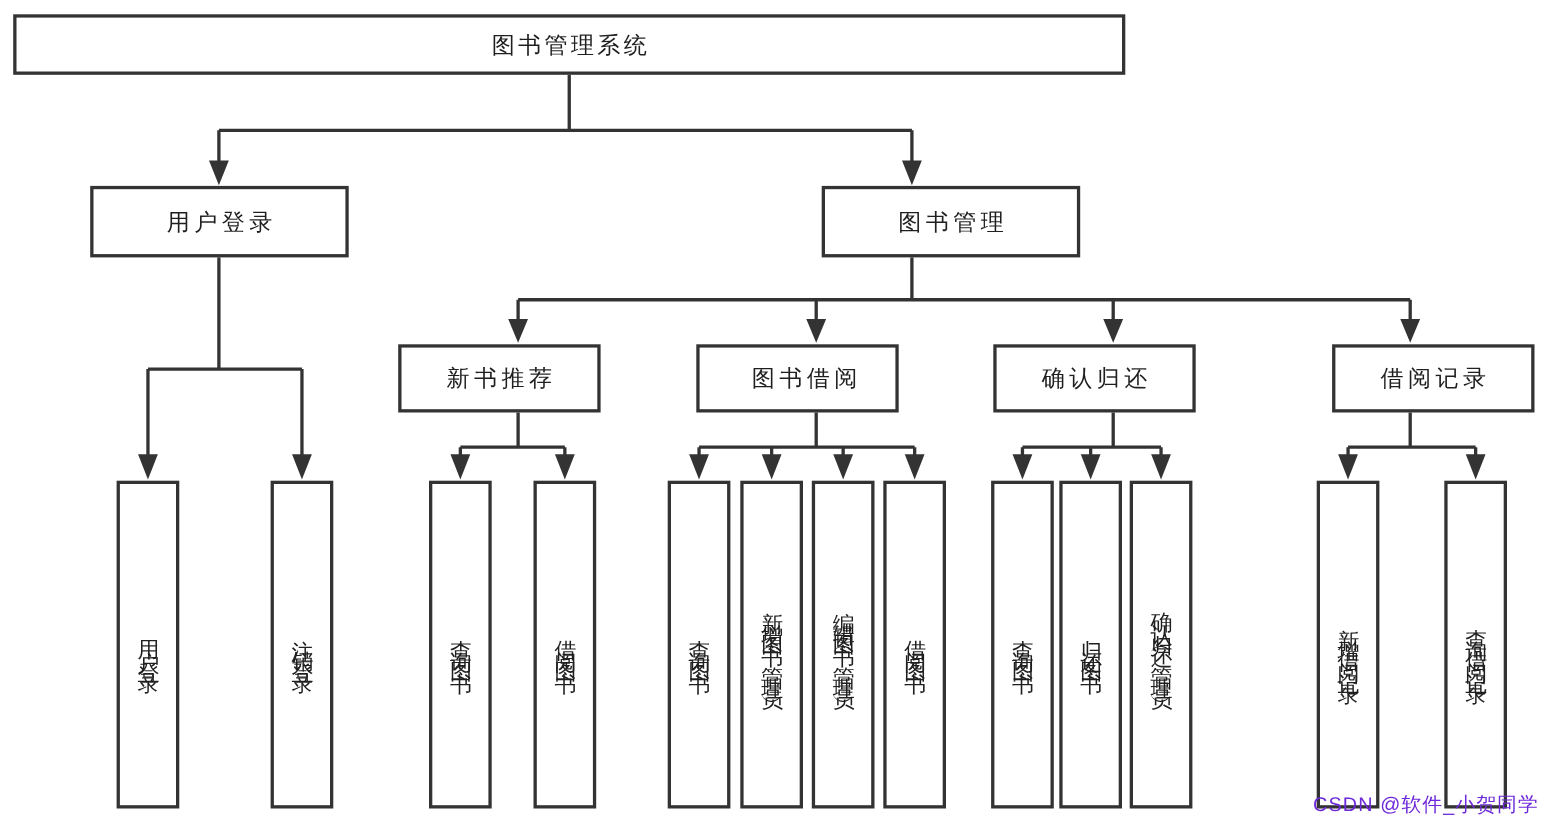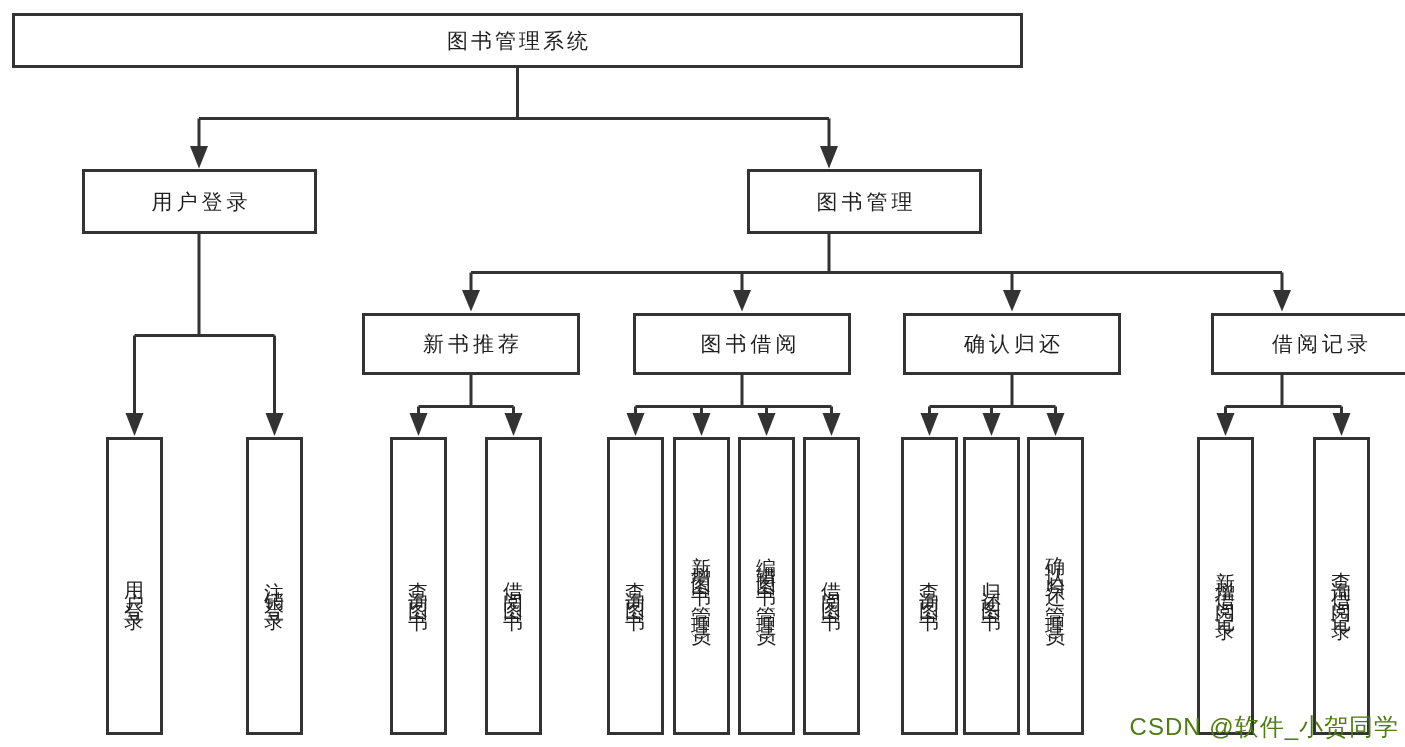--- a/index.html
+++ b/index.html
@@ -35,21 +35,21 @@
     letter-spacing:10px;
     white-space:nowrap;
     line-height:1;
   }
   
   #n-root{left:12px;top:13px;width:1011px;height:55px;}
   
   #n-userlogin{left:82px;top:169px;width:235px;height:65px;}
   #n-bookmgmt{left:712px;top:169px;width:235px;height:65px;margin-left:35px;}
   
-  .lv3{top:313px;width:218px;height:62px;}
+  .lv3{top:313px;width:184px;height:62px;}
   #n-recommend{left:362px;}
   #n-borrowmod{left:633px;padding-left:13px;}
   #n-current{left:903px;}
   #n-records{left:1173px;margin-left:38px;}
   
   .leaf{top:437px;width:57px;height:298px;}
   #lf-login{left:106px;}
   #lf-logout{left:246px;}
   #lf-query-rec{left:390px;}
   #lf-borrow-rec{left:485px;}
@@ -60,22 +60,22 @@
   #lf-query-cur{left:901px;}
   #lf-return{left:963px;}
   #lf-confirm{left:1027px;}
   #lf-add-record{left:1197px;}
   #lf-query-record{left:1313px;}
   
   #watermark{
     position:absolute;
     right:6px;bottom:4px;
     z-index:3;
-    font-size:24px;
-    color:#4d7c0f;
+    font-size:18px;
+    color:#6d28d9;
     letter-spacing:1px;
     white-space:nowrap;
   }
 </style>
 </head>
 <body>
 
 <div id="stage">
 
   <svg id="connectors" width="1405" height="747" viewBox="0 0 1405 747" aria-hidden="true">

